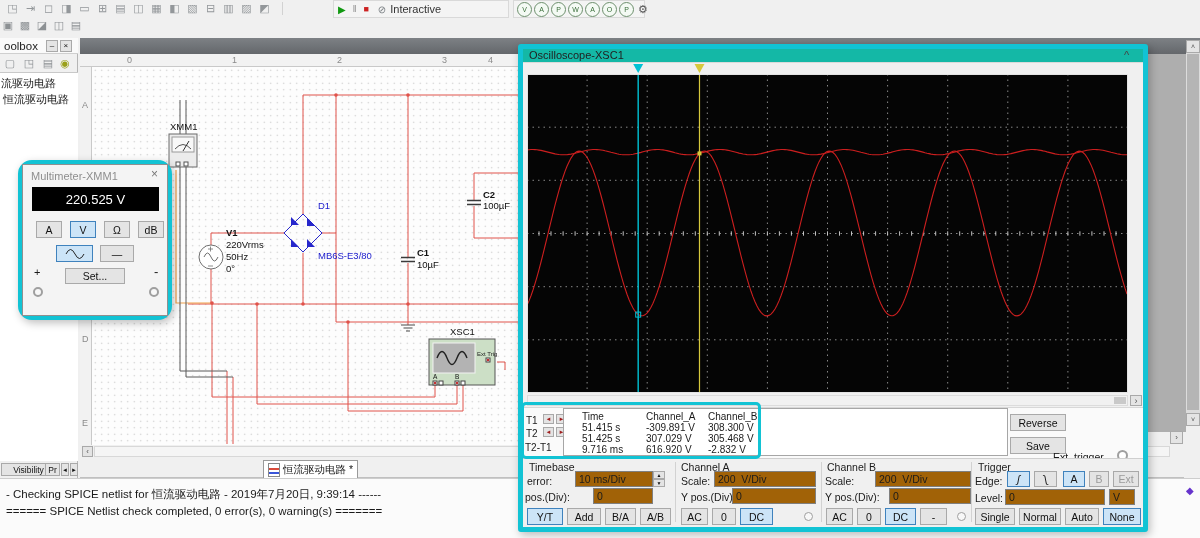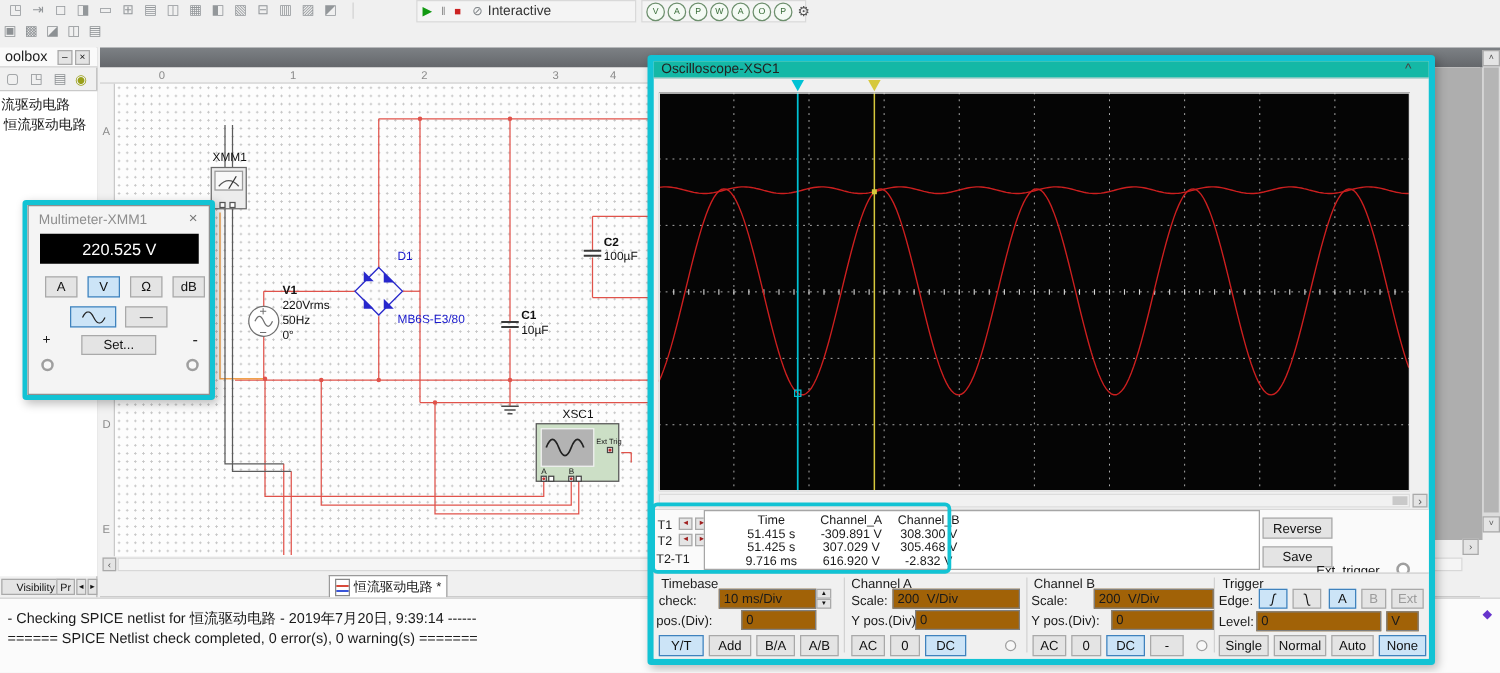--- a/index.html
+++ b/index.html
@@ -12,26 +12,26 @@
   .vsep{width:1px;background:#d2d2d2}
   .btn{display:flex;align-items:center;justify-content:center;background:#e4e4e4;border:1px solid #a9a9a9;
        font-size:10.5px;color:#111;cursor:default}
   .btn.sel{background:#cce4f7;border-color:#3f82bd}
   .btn.dis{color:#9b9b9b}
   .inp{background:#a16207;border:1px solid #7f7f7f;font-size:10.5px;display:flex;align-items:center;
        padding:0 3px;white-space:pre}
   .lbl{font-size:10.5px;white-space:nowrap}
   .sheet{background-color:#fdfdfd;background-image:radial-gradient(circle,#c6c6c6 0.8px,transparent 0.95px);
          background-size:6.5px 6.5px}
-  .hl{border:4px solid #12c3d4;border-radius:3px}
+  .hl{border:4px solid #12c3d4;border-radius:14px}
   .probe{width:13px;height:13px;border-radius:50%;border:1px solid #6d8f6d;color:#3a6e3a;font-size:7px;
          display:inline-flex;align-items:center;justify-content:center;background:#f4faf4;margin-right:2px}
   .flipx{display:inline-block;transform:scaleX(-1)}
   .radio{border:1px solid #9f9f9f;border-radius:50%;background:#f8f8f8}
-  .tbl-cell{position:absolute;width:70px;text-align:center;font-size:10px;white-space:nowrap}
+  .tbl-cell{position:absolute;width:70px;text-align:left;font-size:10px;white-space:nowrap}
   .winshadow{box-shadow:2px 3px 8px rgba(0,0,0,0.25)}
   .comp-lbl{position:absolute;font-size:9.5px;color:#111;white-space:nowrap}
   .blue{color:#1a1acc}
 </style>
 </head>
 <body>
 
 <div id="app">
 
   <div class="abs" style="left:4px;top:1px;display:flex;gap:1px">
@@ -342,21 +342,21 @@
       <span class="abs lbl" style="left:530px;top:43px;font-size:10.5px">Ext. trigger</span>
       <div class="abs radio" style="left:594px;top:42px;width:11px;height:11px;border-width:2px;background:#fff"></div>
     </div>
 
     <div class="abs" style="left:0;top:409px;width:620px;height:69px;background:#f0f0f0;border-top:1px solid #cfcfcf">
       <div class="abs vsep" style="left:152px;top:3px;height:60px"></div>
       <div class="abs vsep" style="left:298px;top:3px;height:60px"></div>
       <div class="abs vsep" style="left:448px;top:3px;height:60px"></div>
 
       <span class="abs lbl" style="left:6px;top:2px">Timebase</span>
-      <span class="abs lbl" style="left:4px;top:16px">check:</span>
+      <span class="abs lbl" style="left:4px;top:16px">error:</span>
       <div class="abs inp" style="left:52px;top:12px;width:78px;height:16px">10 ms/Div</div>
       <div class="abs btn" style="left:130px;top:12px;width:12px;height:8px;font-size:5px">▲</div>
       <div class="abs btn" style="left:130px;top:20px;width:12px;height:8px;font-size:5px">▼</div>
       <span class="abs lbl" style="left:2px;top:32px">pos.(Div):</span>
       <div class="abs inp" style="left:70px;top:29px;width:60px;height:16px">0</div>
       <div class="abs btn sel" style="left:4px;top:49px;width:36px;height:17px">Y/T</div>
       <div class="abs btn" style="left:44px;top:49px;width:34px;height:17px">Add</div>
       <div class="abs btn" style="left:82px;top:49px;width:31px;height:17px">B/A</div>
       <div class="abs btn" style="left:117px;top:49px;width:31px;height:17px">A/B</div>
 

